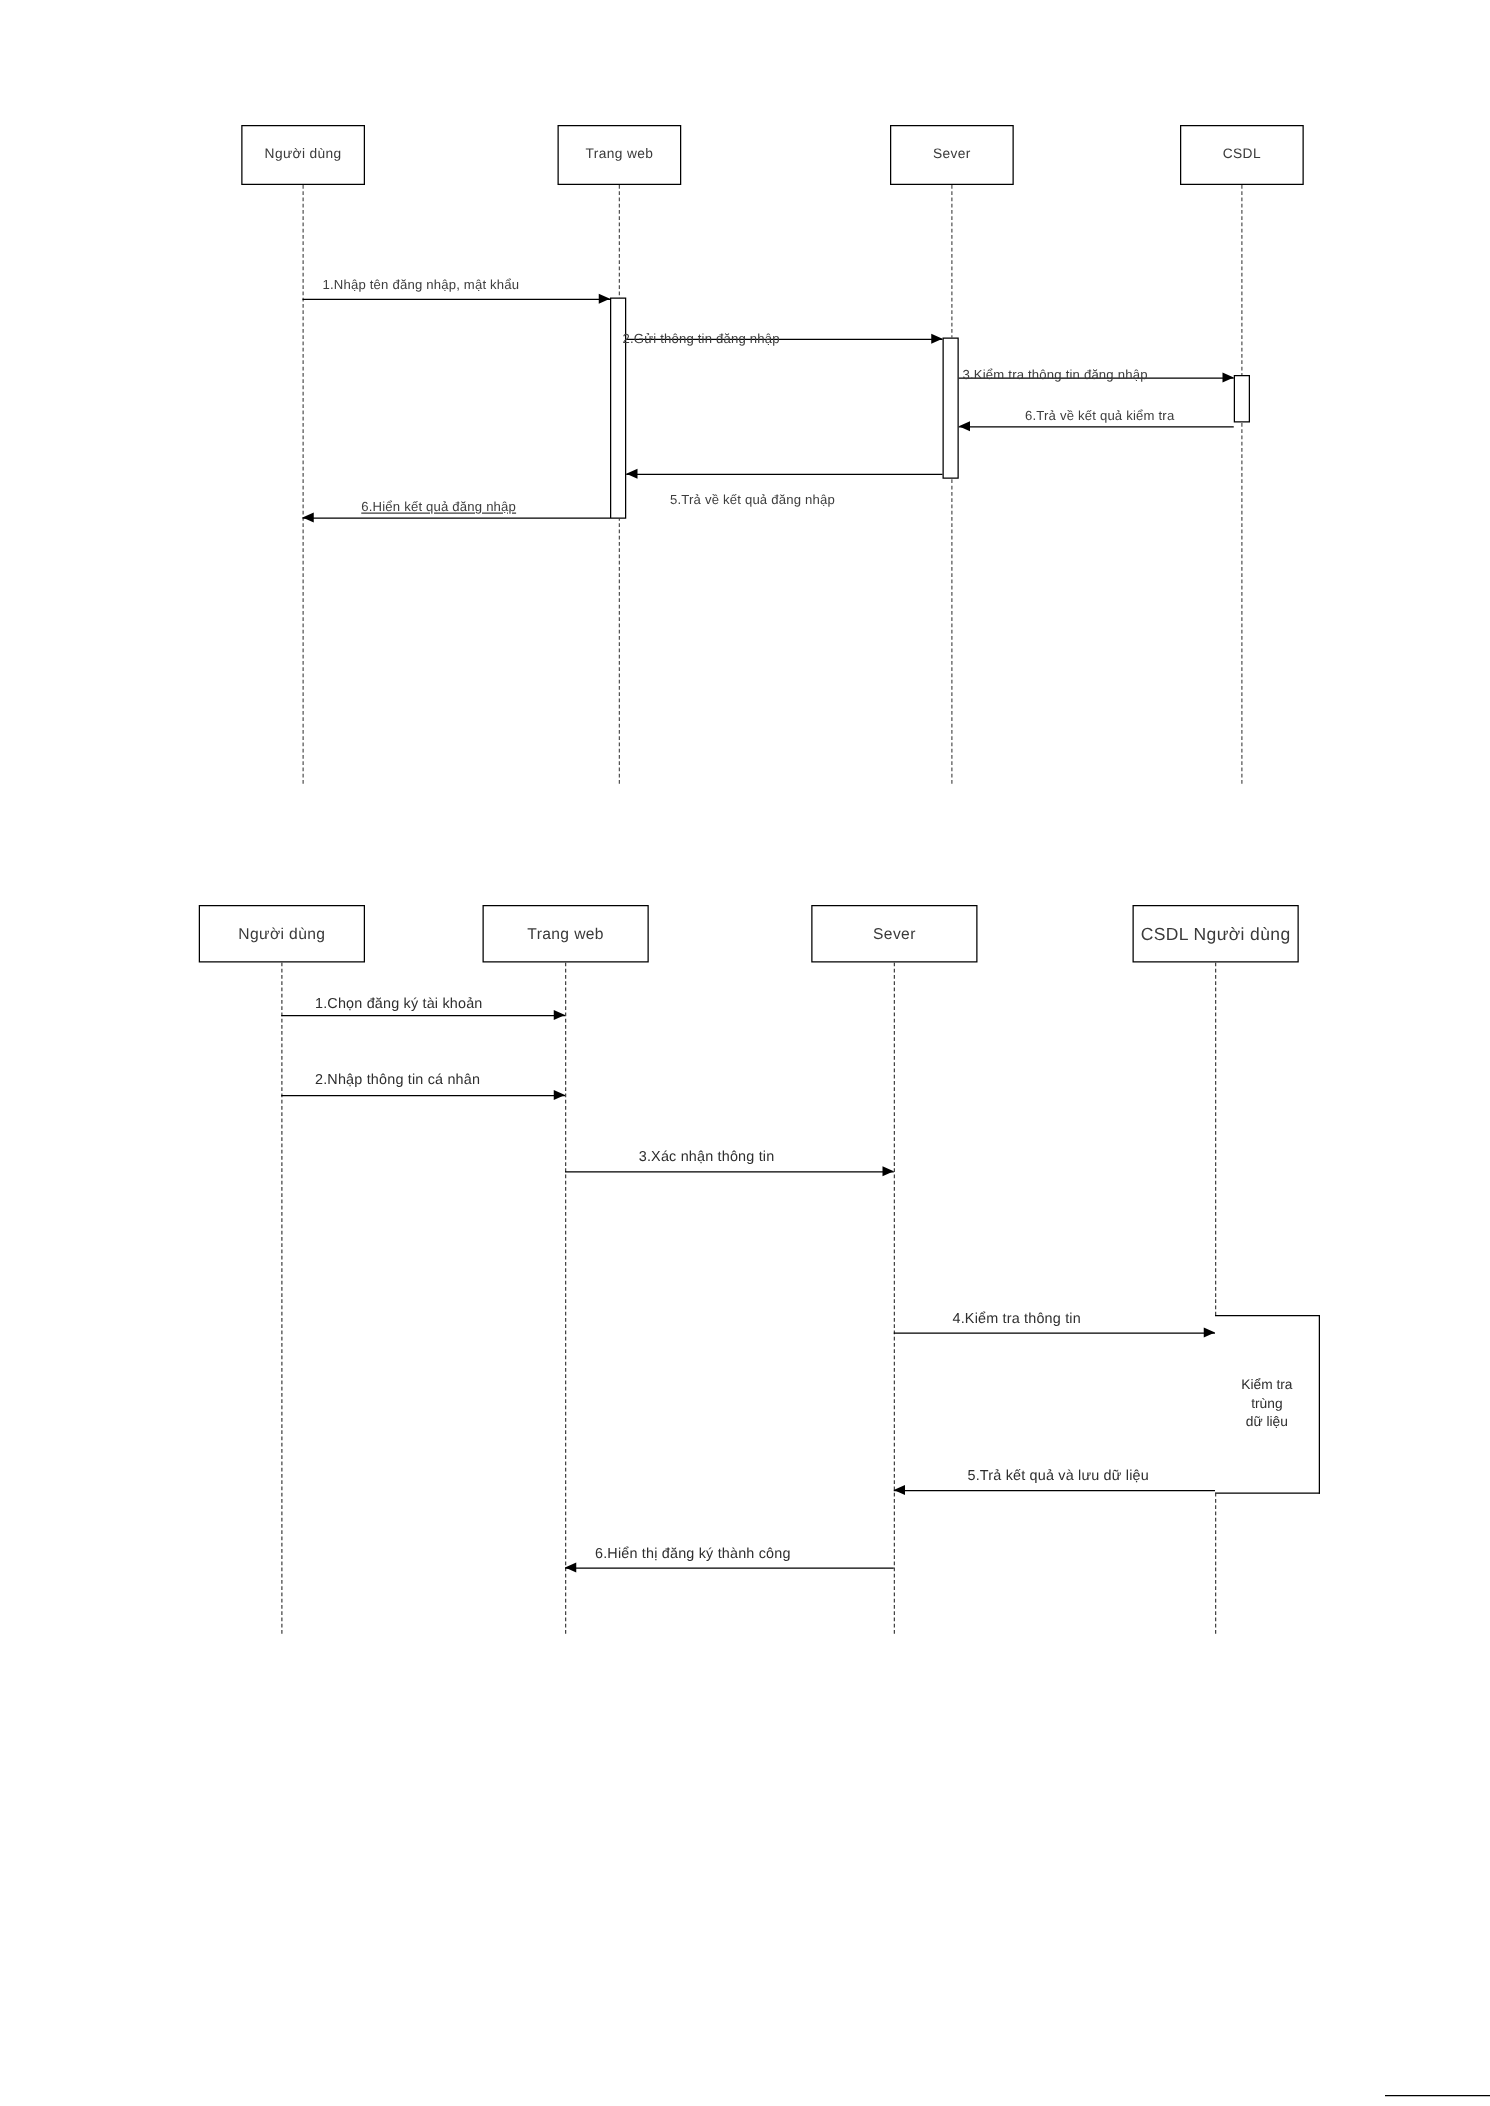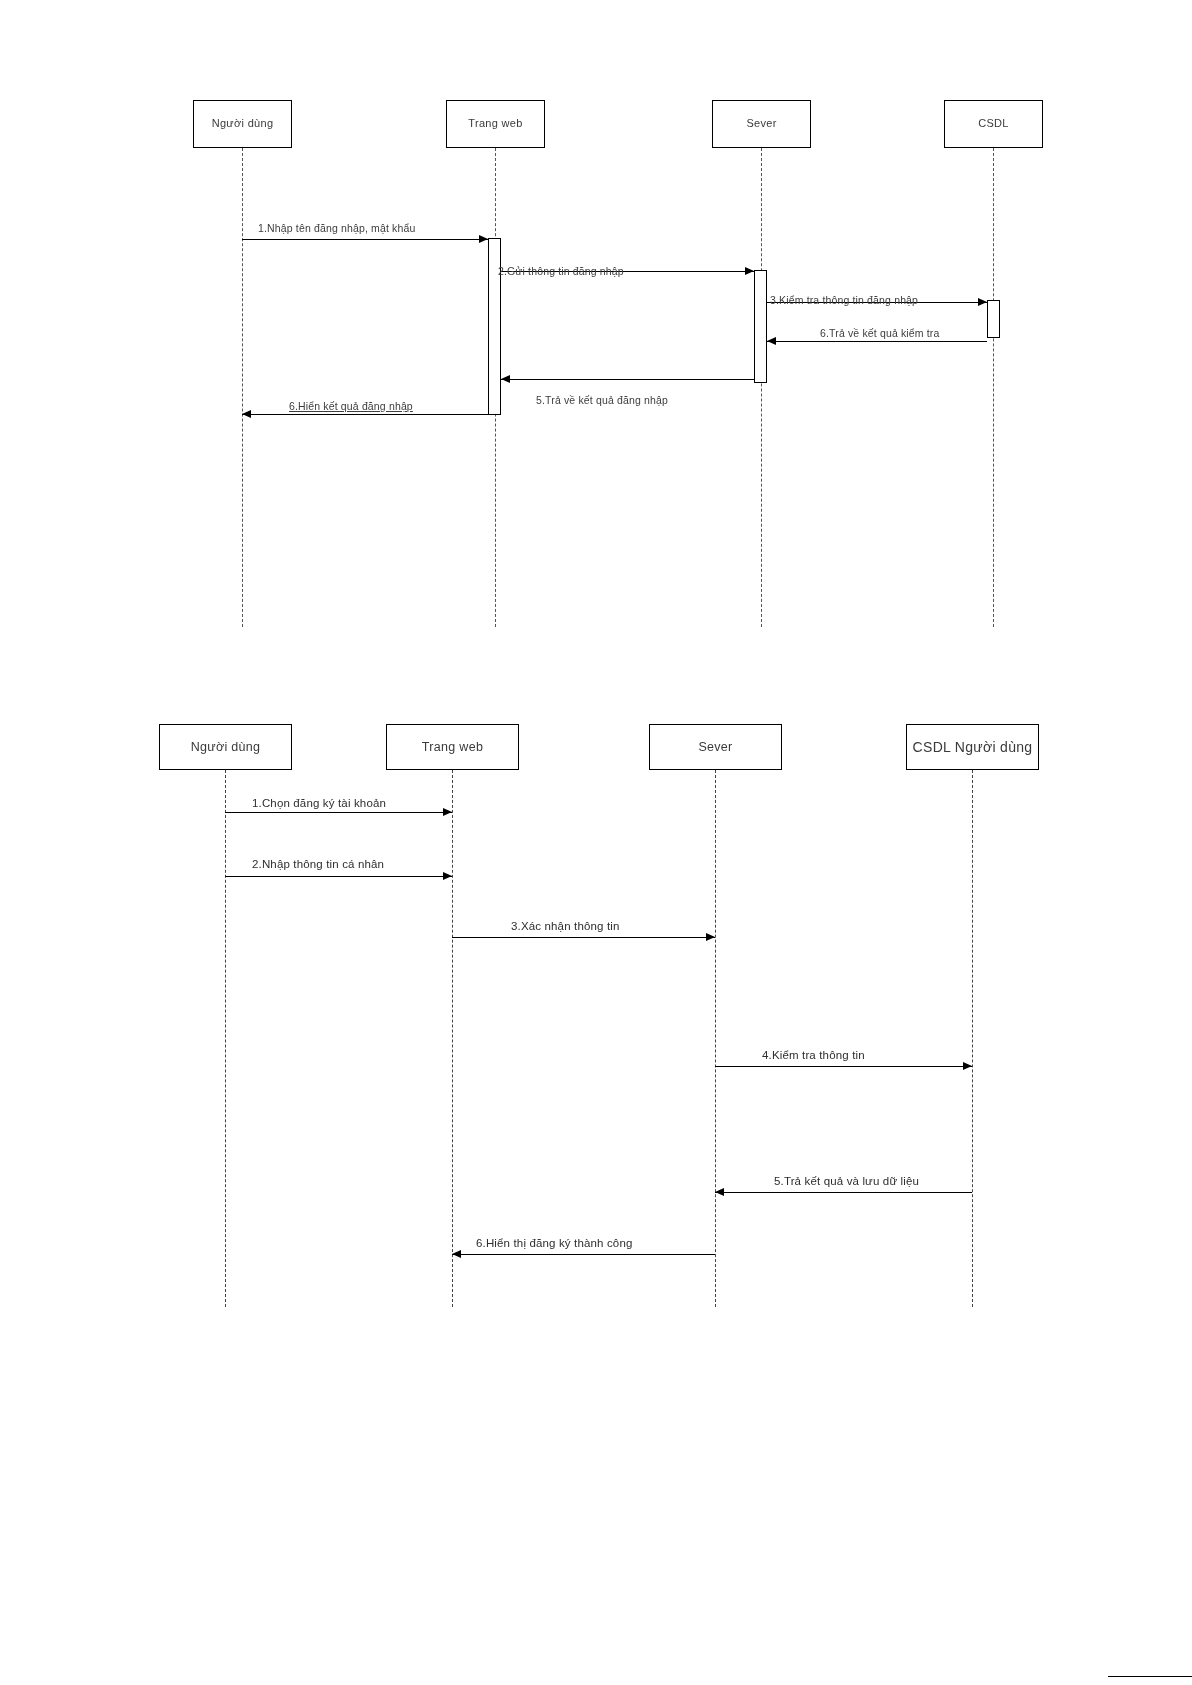--- a/index.html
+++ b/index.html
@@ -189,20 +189,25 @@
     <div class="msg-label d2" style="left:252px; top:858px;">2.Nhập thông tin cá nhân</div>
 
     <div class="msg-line" style="left:452px; top:937px; width:263px;"></div>
     <div class="arrowhead right" style="left:706px; top:932.5px;"></div>
     <div class="msg-label d2" style="left:511px; top:920px;">3.Xác nhận thông tin</div>
 
     <div class="msg-line" style="left:715px; top:1066px; width:257px;"></div>
     <div class="arrowhead right" style="left:963px; top:1061.5px;"></div>
     <div class="msg-label d2" style="left:762px; top:1049px;">4.Kiểm tra thông tin</div>
 
+    <div class="note-box" style="left:972px; top:1052px; width:84px; height:143px; flex-direction:column;">
+      <span>Kiểm tra</span>
+      <span>trùng</span>
+      <span>dữ liệu</span>
+    </div>
 
     <div class="msg-line" style="left:715px; top:1192px; width:257px;"></div>
     <div class="arrowhead left" style="left:715px; top:1187.5px;"></div>
     <div class="msg-label d2" style="left:774px; top:1175px;">5.Trả kết quả và lưu dữ liệu</div>
 
     <div class="msg-line" style="left:452px; top:1254px; width:263px;"></div>
     <div class="arrowhead left" style="left:452px; top:1249.5px;"></div>
     <div class="msg-label d2" style="left:476px; top:1237px;">6.Hiển thị đăng ký thành công</div>
 
   </div>

